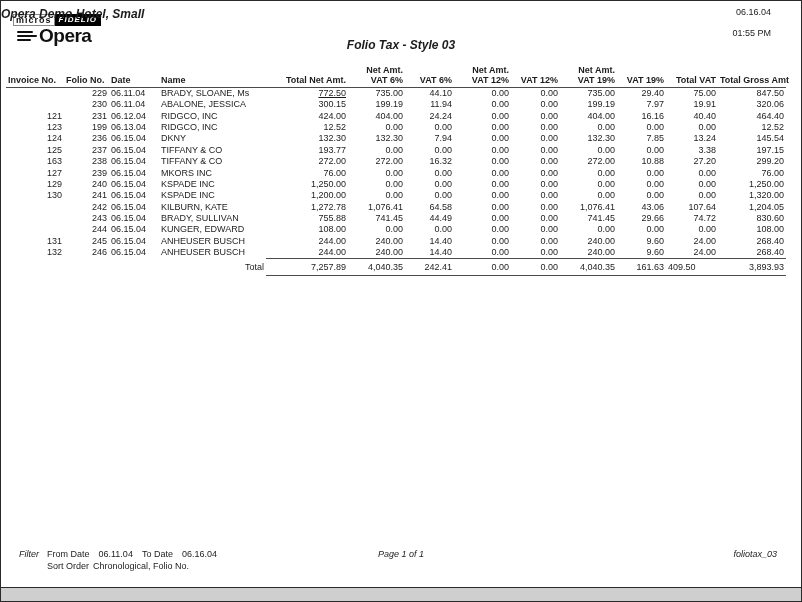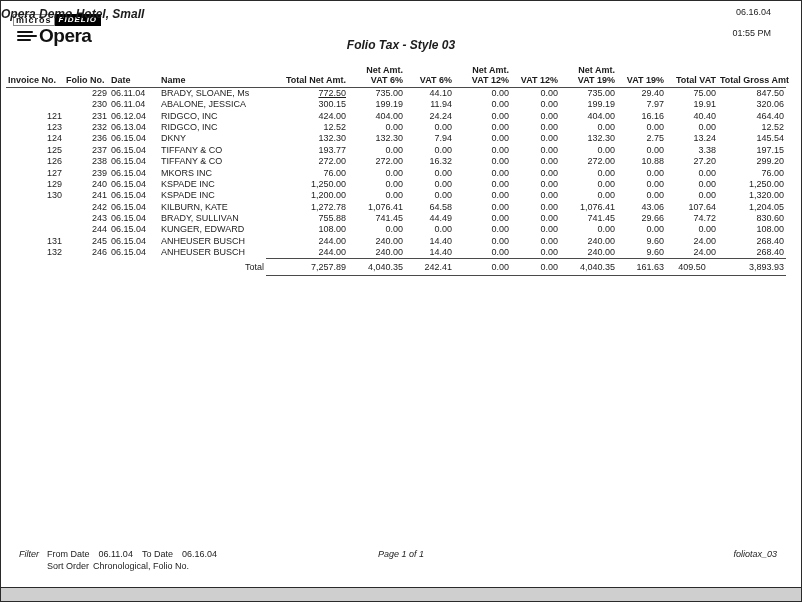--- a/index.html
+++ b/index.html
@@ -202,21 +202,21 @@
               <td style="text-align: right;">24.24</td>
               <td style="text-align: right;">0.00</td>
               <td style="text-align: right;">0.00</td>
               <td style="text-align: right;">404.00</td>
               <td style="text-align: right;">16.16</td>
               <td style="text-align: right;">40.40</td>
               <td style="text-align: right;">464.40</td>
             </tr>
             <tr>
               <td style="text-align: right;">123</td>
-              <td style="text-align: right;">232</td>
+              <td style="text-align: right;">199</td>
               <td style="text-align: left;">06.13.04</td>
               <td style="text-align: left;">RIDGCO, INC</td>
               <td style="text-align: right;">12.52</td>
               <td style="text-align: right;">0.00</td>
               <td style="text-align: right;">0.00</td>
               <td style="text-align: right;">0.00</td>
               <td style="text-align: right;">0.00</td>
               <td style="text-align: right;">0.00</td>
               <td style="text-align: right;">0.00</td>
               <td style="text-align: right;">0.00</td>
@@ -226,41 +226,41 @@
               <td style="text-align: right;">124</td>
               <td style="text-align: right;">236</td>
               <td style="text-align: left;">06.15.04</td>
               <td style="text-align: left;">DKNY</td>
               <td style="text-align: right;">132.30</td>
               <td style="text-align: right;">132.30</td>
               <td style="text-align: right;">7.94</td>
               <td style="text-align: right;">0.00</td>
               <td style="text-align: right;">0.00</td>
               <td style="text-align: right;">132.30</td>
-              <td style="text-align: right;">2.75</td>
+              <td style="text-align: right;">7.85</td>
               <td style="text-align: right;">13.24</td>
               <td style="text-align: right;">145.54</td>
             </tr>
             <tr>
               <td style="text-align: right;">125</td>
               <td style="text-align: right;">237</td>
               <td style="text-align: left;">06.15.04</td>
               <td style="text-align: left;">TIFFANY &amp; CO</td>
               <td style="text-align: right;">193.77</td>
               <td style="text-align: right;">0.00</td>
               <td style="text-align: right;">0.00</td>
               <td style="text-align: right;">0.00</td>
               <td style="text-align: right;">0.00</td>
               <td style="text-align: right;">0.00</td>
               <td style="text-align: right;">0.00</td>
               <td style="text-align: right;">3.38</td>
               <td style="text-align: right;">197.15</td>
             </tr>
             <tr>
-              <td style="text-align: right;">126</td>
+              <td style="text-align: right;">163</td>
               <td style="text-align: right;">238</td>
               <td style="text-align: left;">06.15.04</td>
               <td style="text-align: left;">TIFFANY &amp; CO</td>
               <td style="text-align: right;">272.00</td>
               <td style="text-align: right;">272.00</td>
               <td style="text-align: right;">16.32</td>
               <td style="text-align: right;">0.00</td>
               <td style="text-align: right;">0.00</td>
               <td style="text-align: right;">272.00</td>
               <td style="text-align: right;">10.88</td>
@@ -394,21 +394,21 @@
               <td style="text-align: right;"></td>
               <td style="text-align: left;"></td>
               <td style="text-align: right;">Total</td>
               <td class="total-cell" style="text-align: right;">7,257.89</td>
               <td class="total-cell" style="text-align: right;">4,040.35</td>
               <td class="total-cell" style="text-align: right;">242.41</td>
               <td class="total-cell" style="text-align: right;">0.00</td>
               <td class="total-cell" style="text-align: right;">0.00</td>
               <td class="total-cell" style="text-align: right;">4,040.35</td>
               <td class="total-cell" style="text-align: right;">161.63</td>
-              <td class="total-cell" style="text-align: center;">409.50</td>
+              <td class="total-cell" style="text-align: left;">409.50</td>
               <td class="total-cell" style="text-align: right;">3,893.93</td>
             </tr>
         </tfoot>
       </table>
     </div>
 
     <div class="footer">
       <span class="filter-label">Filter</span>
       <span class="filter-line1">
         <span>From Date</span><span>06.11.04</span><span>To Date</span><span>06.16.04</span>

